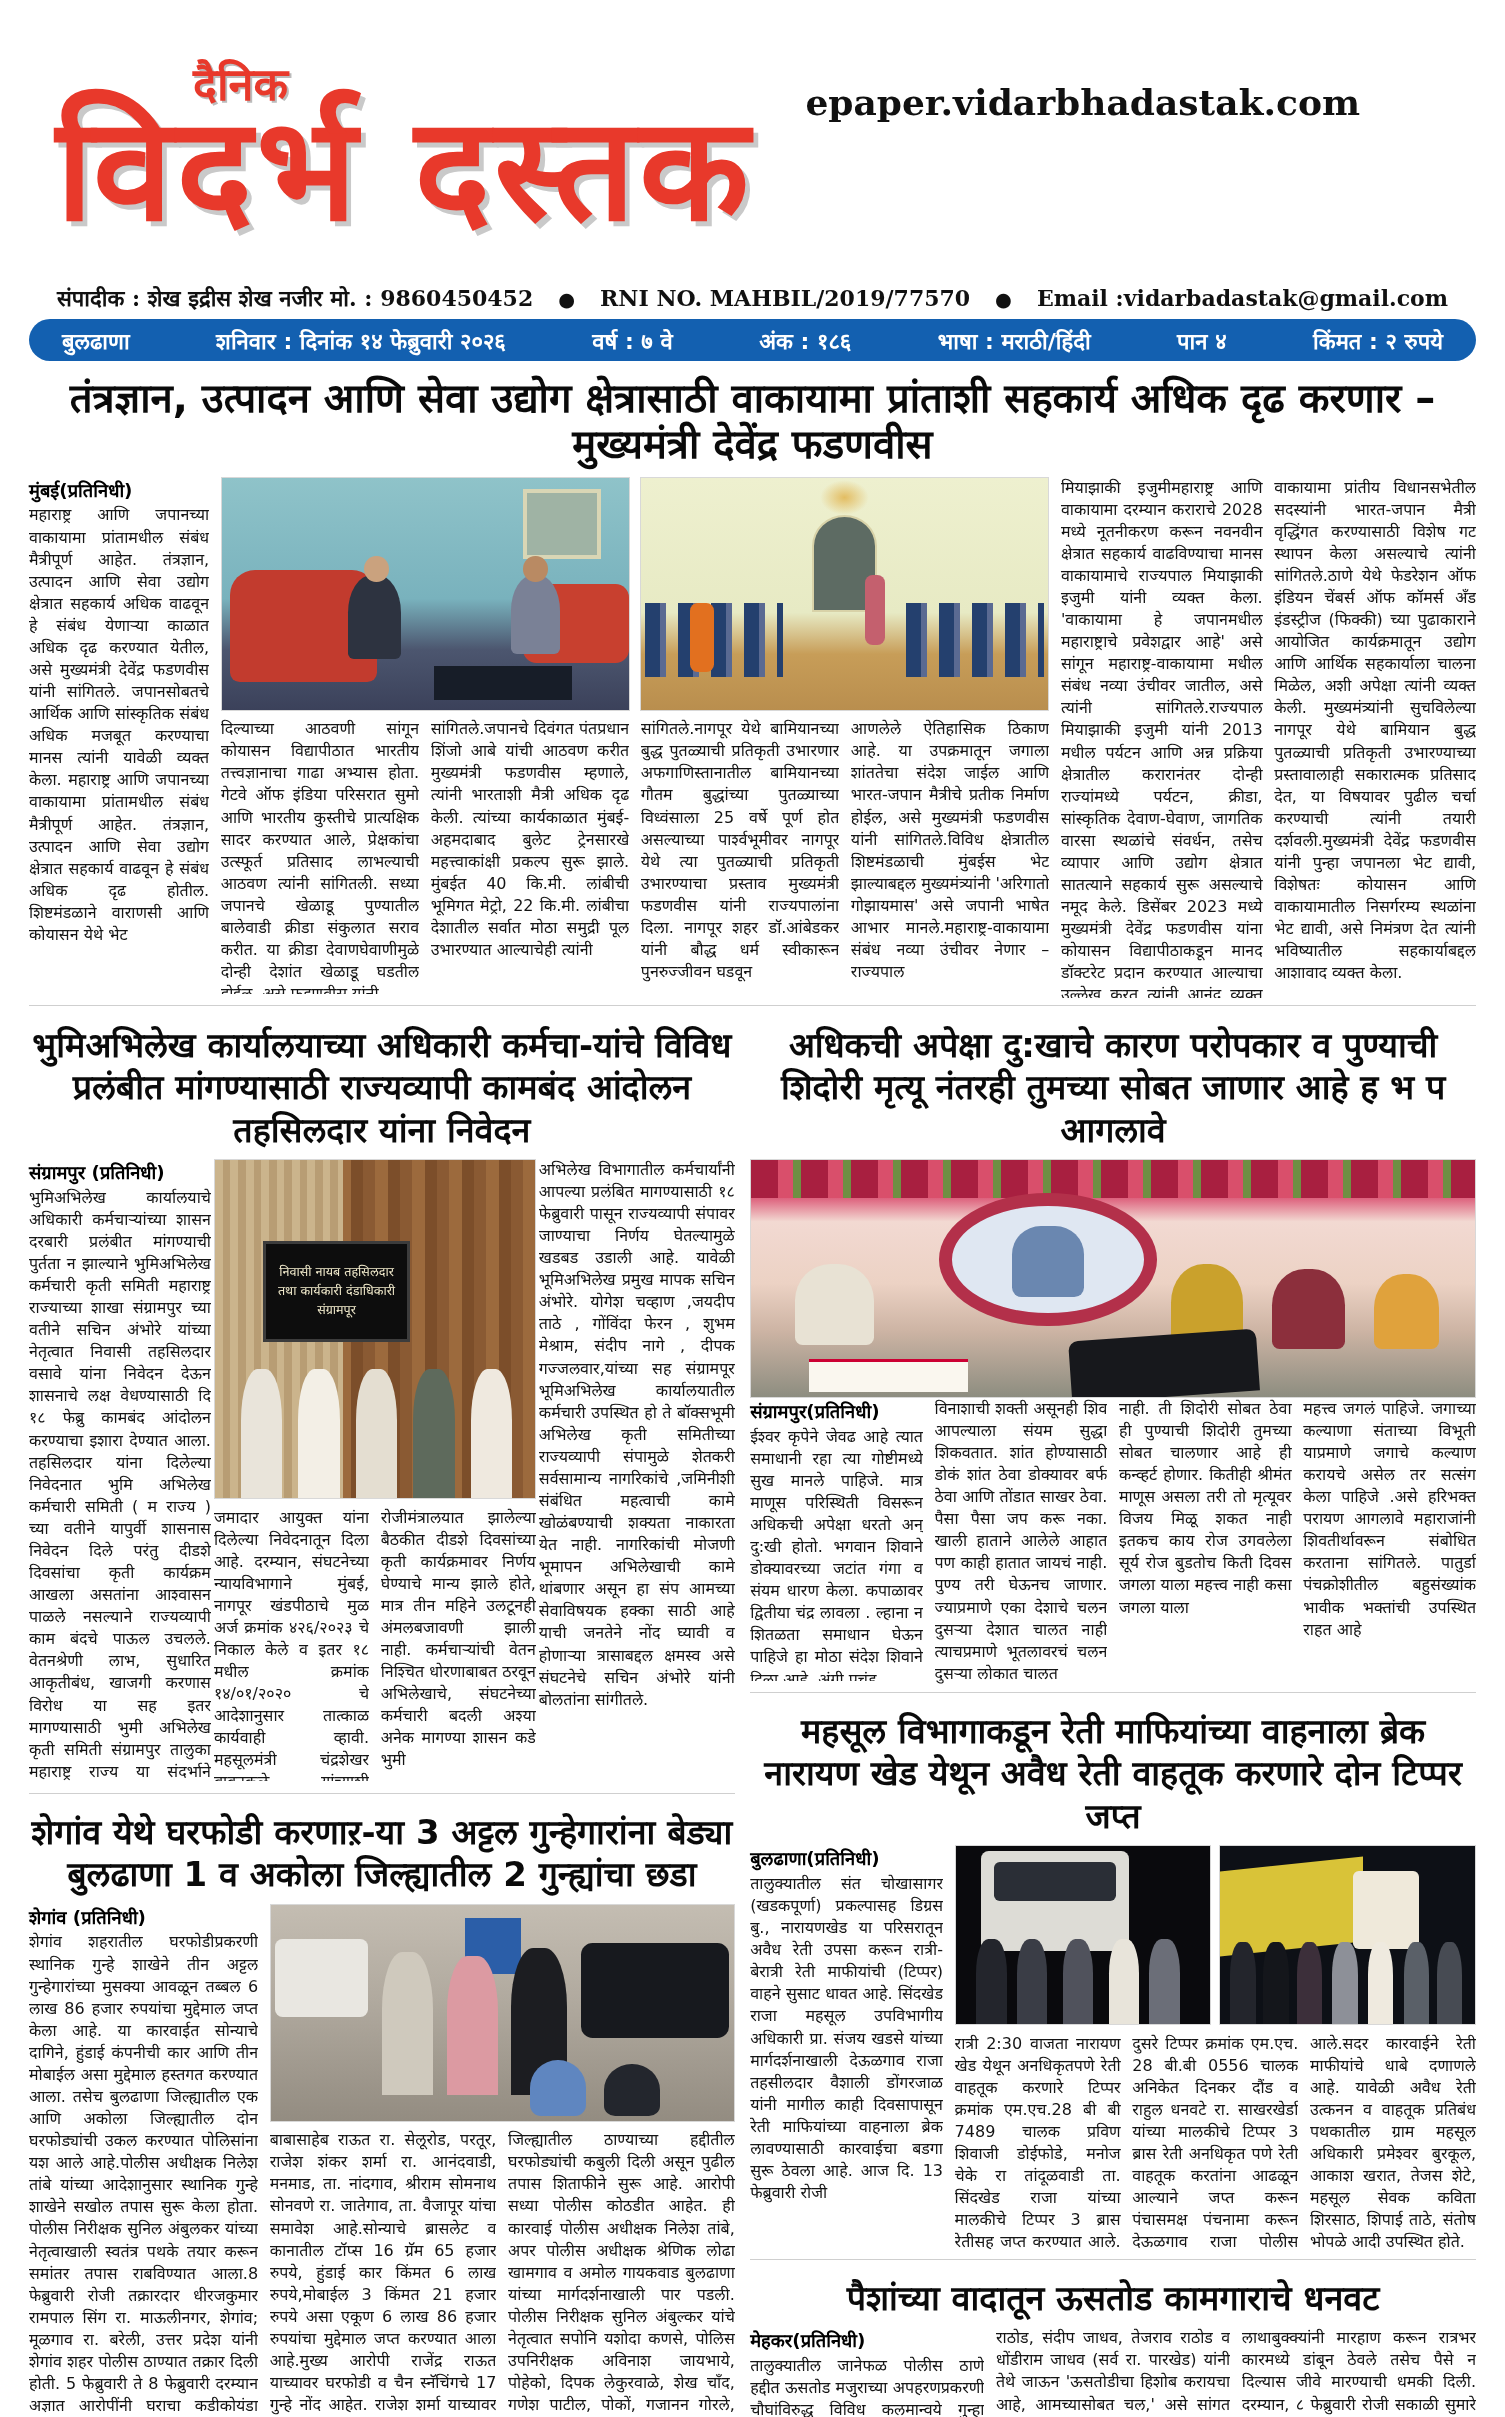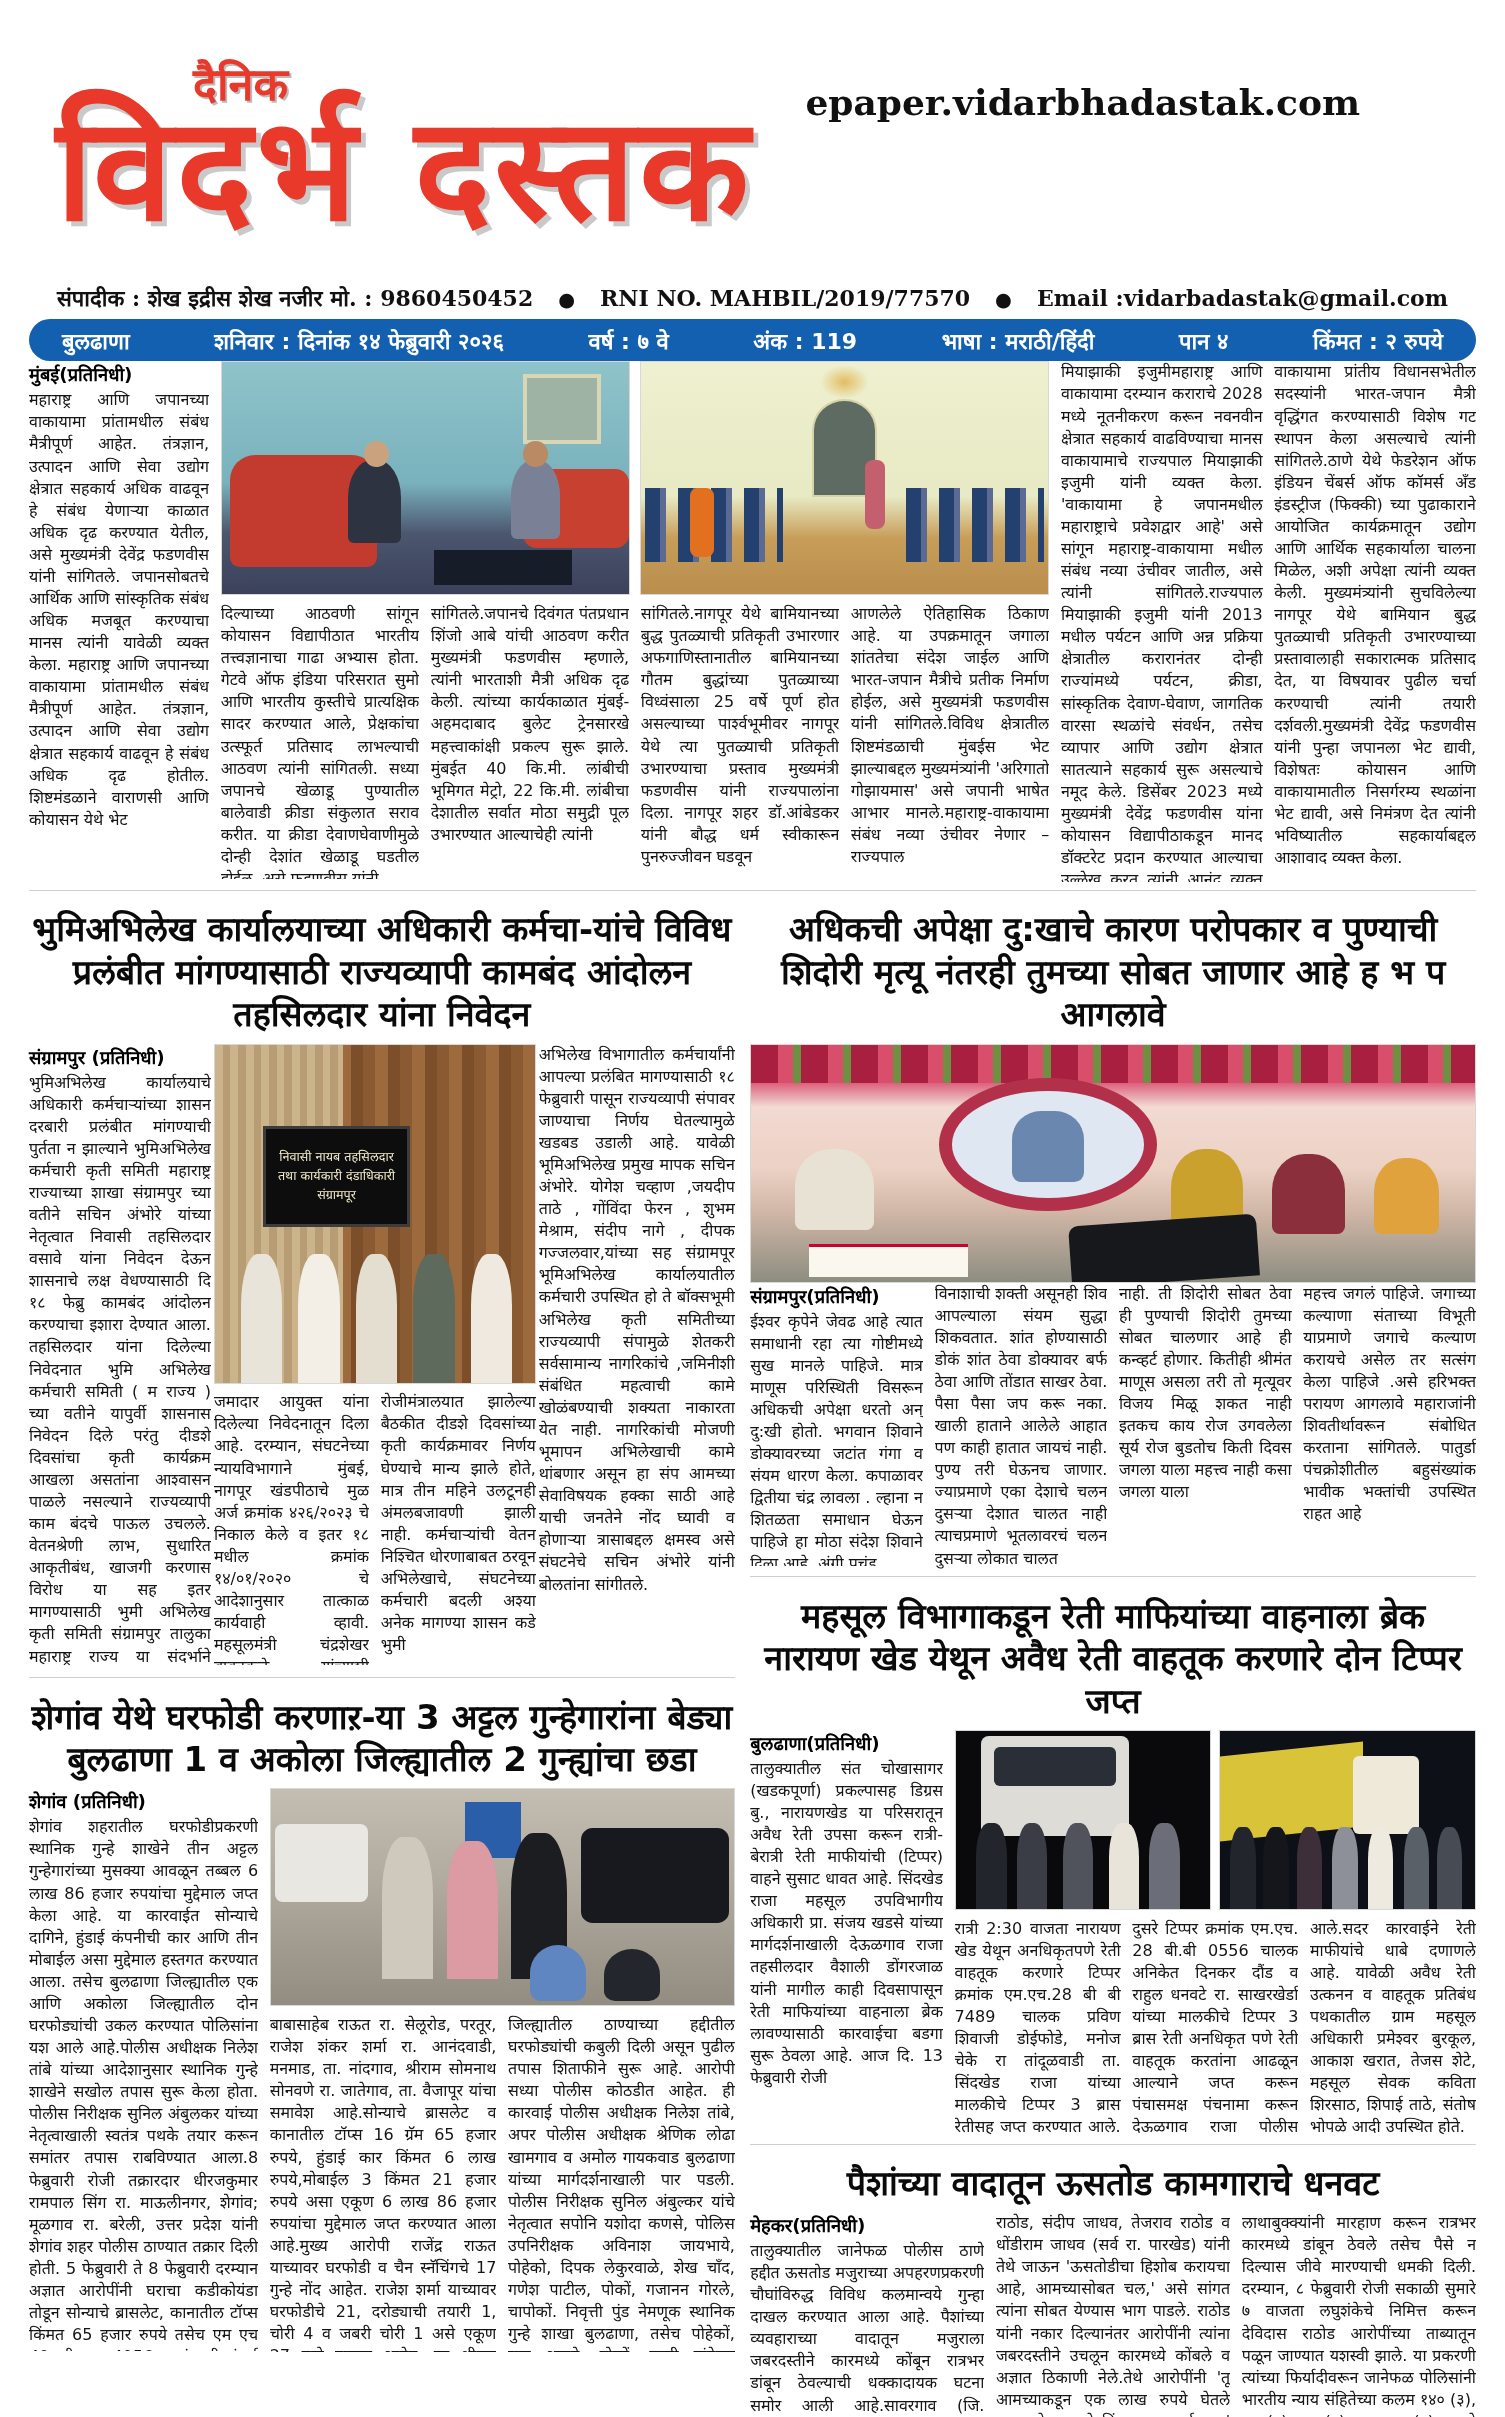--- a/index.html
+++ b/index.html
@@ -156,27 +156,28 @@
   </header>
 
   <div class="editor-line">
     <span>संपादीक : शेख इद्रीस शेख नजीर  मो. : 9860450452</span><span class="dot">●</span><span>RNI NO. MAHBIL/2019/77570</span><span class="dot">●</span><span>Email :vidarbadastak@gmail.com</span>
   </div>
 
   <div class="date-bar">
     <span>बुलढाणा</span>
     <span>शनिवार : दिनांक १४ फेब्रुवारी २०२६</span>
     <span>वर्ष : ७ वे</span>
-    <span>अंक : 119</span>
+    <span>अंक : १८६</span>
     <span>भाषा : मराठी/हिंदी</span>
     <span>पान ४</span>
     <span>किंमत : २ रुपये</span>
   </div>
 
   <section>
+    <h1 class="main-head">तंत्रज्ञान, उत्पादन आणि सेवा उद्योग क्षेत्रासाठी वाकायामा प्रांताशी सहकार्य अधिक दृढ करणार – मुख्यमंत्री देवेंद्र फडणवीस</h1>
     <div class="row">
       <div class="s1-col1">
         <div class="dateline">मुंबई(प्रतिनिधी)</div>
         <div class="body-txt" style="height:490px">महाराष्ट्र आणि जपानच्या वाकायामा प्रांतामधील संबंध मैत्रीपूर्ण आहेत. तंत्रज्ञान, उत्पादन आणि सेवा उद्योग क्षेत्रात सहकार्य अधिक वाढवून हे संबंध येणाऱ्या काळात अधिक दृढ करण्यात येतील, असे मुख्यमंत्री देवेंद्र फडणवीस यांनी सांगितले. जपानसोबतचे आर्थिक आणि सांस्कृतिक संबंध अधिक मजबूत करण्याचा मानस त्यांनी यावेळी व्यक्त केला. महाराष्ट्र आणि जपानच्या वाकायामा प्रांतामधील संबंध मैत्रीपूर्ण आहेत. तंत्रज्ञान, उत्पादन आणि सेवा उद्योग क्षेत्रात सहकार्य वाढवून हे संबंध अधिक दृढ होतील. शिष्टमंडळाने वाराणसी आणि कोयासन येथे भेट</div>
       </div>
       <div class="s1-mid">
         <div class="s1-photos">
           <div class="ph ph1" aria-label="मुख्यमंत्री फडणवीस व वाकायामाचे राज्यपाल लाल सोफ्यांवर बैठक">
             <div class="frame"></div>
               <div class="sofa-l"></div>

